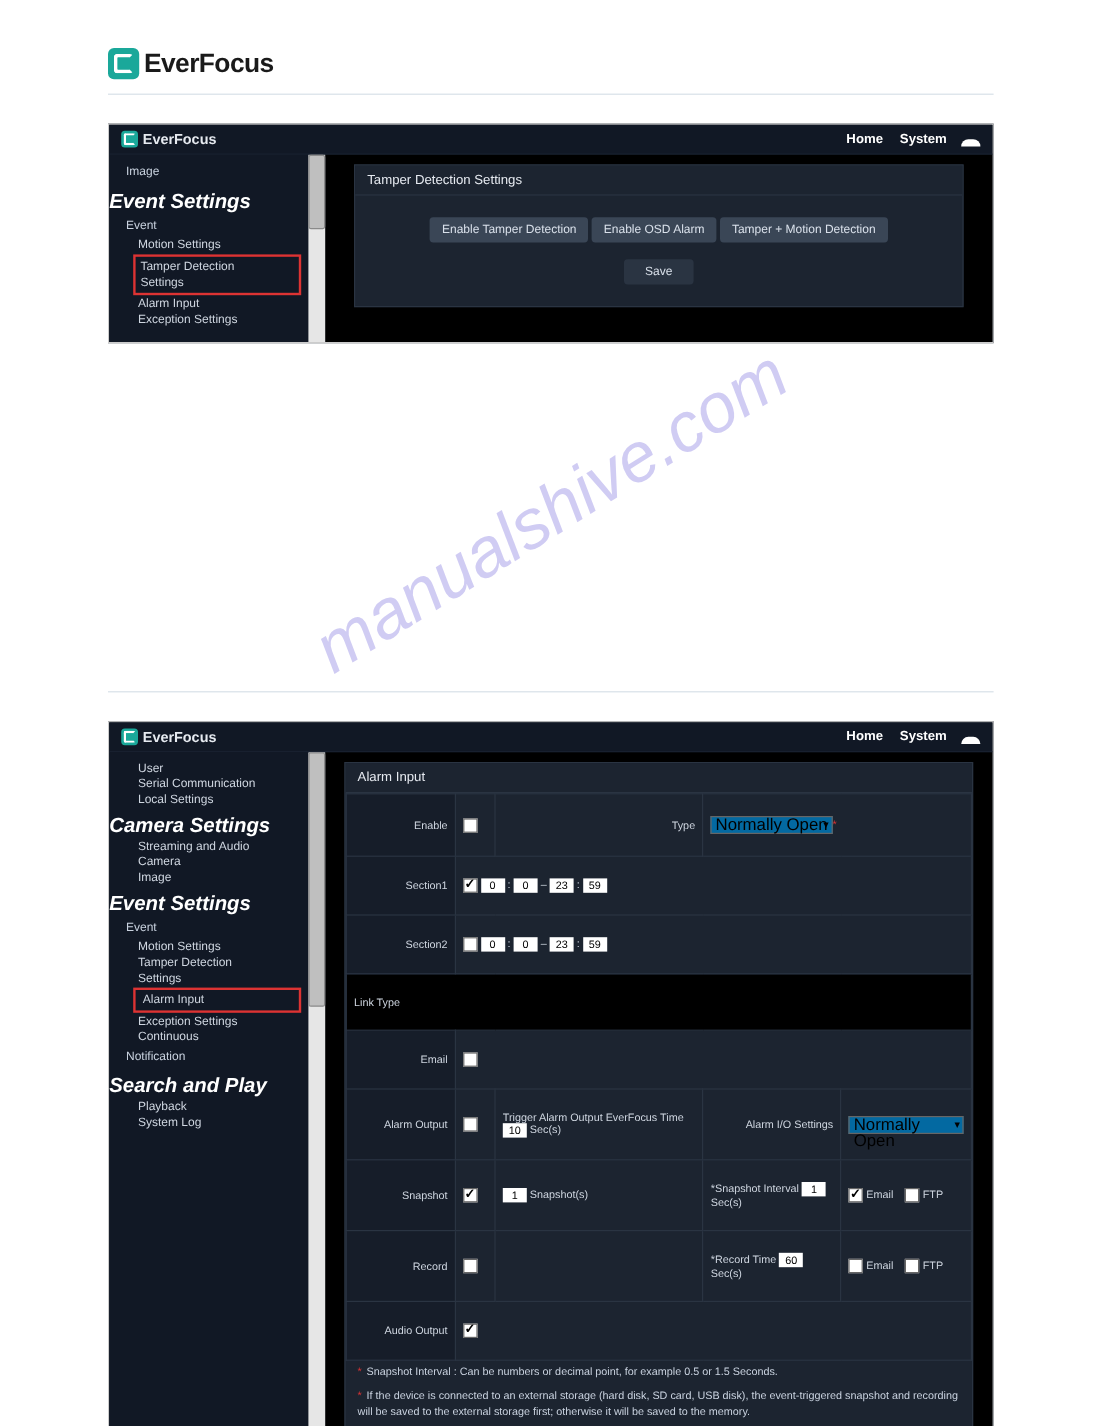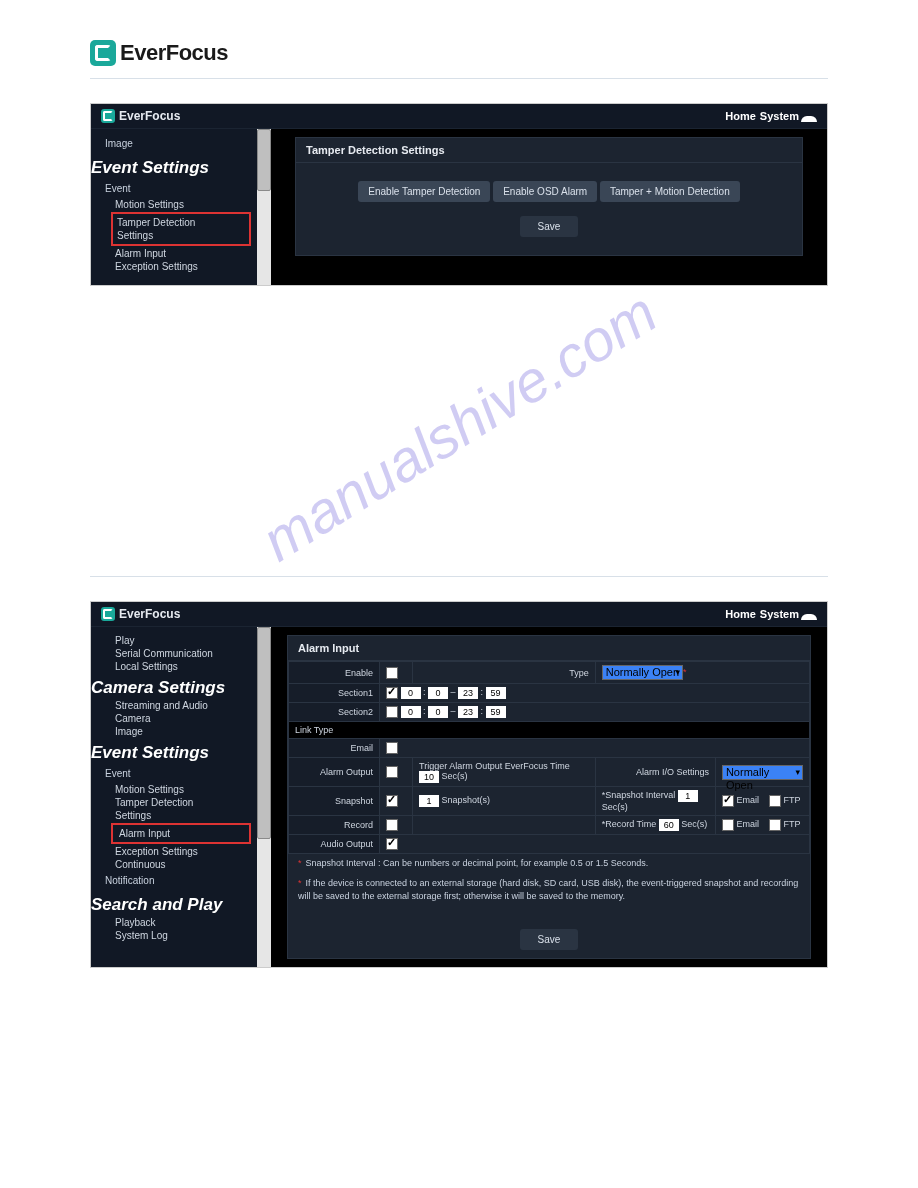--- a/index.html
+++ b/index.html
@@ -7,44 +7,44 @@
 .hdr-logo{display:flex;align-items:center;gap:4px;margin-bottom:10px}
 .logo-mark{width:26px;height:26px;background:#1aa89a;border-radius:5px;position:relative}
 .logo-mark::before{content:"";position:absolute;inset:5px;border:3px solid #fff;border-radius:3px;border-right-color:transparent}
 .logo-text{font-size:22px;font-weight:bold;color:#1a1a1a;letter-spacing:-0.5px}
 .rule{height:1px;background:#d8e0e8;margin:12px 0 24px}
 .shot{border:1px solid #ccc;background:#0e1420;color:#cfd6e0;font-size:10px;margin:8px 0 22px;position:relative}
 .topbar{display:flex;align-items:center;justify-content:space-between;padding:4px 10px;background:#111825;border-bottom:1px solid #1b2432}
 .tb-brand{display:flex;align-items:center;gap:4px;color:#e6eaf0;font-weight:bold;font-size:12px}
 .tb-mini{width:14px;height:14px;background:#1aa89a;border-radius:3px;position:relative}
 .tb-mini::before{content:"";position:absolute;inset:2px;border:2px solid #fff;border-radius:2px;border-right-color:transparent}
-.tb-right{display:flex;align-items:center;gap:4px;font-weight:bold;font-size:11px;color:#fff}
+.tb-right{display:flex;align-items:center;gap:14px;font-weight:bold;font-size:11px;color:#fff}
 .tb-user{width:12px;height:12px;border-radius:50%;background:#fff;position:relative}
 .tb-user::after{content:"";position:absolute;top:8px;left:-2px;width:16px;height:6px;border-radius:6px 6px 0 0;background:#fff}
 .body{display:flex}
 .side{width:160px;padding:6px 0 10px 6px;background:#111825;min-height:140px}
 .side .hd{color:#fff;font-style:italic;font-weight:bold;font-size:17px;margin:6px 0 2px -6px}
 .side .it{color:#c9d2df;font-size:10px;padding:3px 0 3px 8px}
 .side .sub{padding-left:18px;font-size:10px;margin:2px 0}
 .side .box{border:2px solid #d33;padding:2px 4px;margin:2px 6px 2px 14px;font-size:10px;line-height:1.3}
 .sb-track{width:14px;background:#e6e6e6;position:relative}
 .sb-thumb{position:absolute;left:0;right:0;top:0;height:60px;background:#bfbfbf;border:1px solid #8a8a8a;border-radius:2px}
 .main{flex:1;background:#000;padding:8px}
 .panel{background:#1c2430;border:1px solid #2a3442;margin:0 16px}
-.panel-hd{background:#1c2430;color:#e6eaf0;font-weight:bold;font-size:11px;padding:6px 10px;border-bottom:1px solid #2a3442}
+.panel-hd{background:#1c2430;color:#e6eaf0;font-weight:normal;font-size:11px;padding:6px 10px;border-bottom:1px solid #2a3442}
 .panel-bd{padding:18px 10px;text-align:center}
 .btn{display:inline-block;background:#3a4656;color:#d9e0ea;font-size:10px;padding:5px 10px;border-radius:3px;margin:0 0}
 .btn-dk{background:#2a3442;padding:5px 18px;margin-top:14px}
 .tbl{width:100%;border-collapse:collapse;color:#cfd6e0;font-size:9px}
-.tbl td{border:1px solid #2a3442;padding:3px 6px;vertical-align:middle}
+.tbl td{border:1px solid #2a3442;padding:18px 6px;vertical-align:middle}
 .tbl .lbl{text-align:right;width:78px;background:#161d29}
 .chk{display:inline-block;width:10px;height:10px;background:#fff;border:1px solid #666;vertical-align:middle;position:relative}
 .chk.on::after{content:"✓";position:absolute;top:-3px;left:0;font-size:11px;color:#000;font-weight:bold}
 .inp{display:inline-block;background:#fff;color:#000;font-size:9px;padding:0 3px;height:12px;line-height:12px;min-width:14px;text-align:center;vertical-align:middle}
-.sel{display:inline-block;background:#3b82f6;color:#000;font-size:11px;padding:0 3px;height:13px;line-height:13px;min-width:72px;vertical-align:middle;text-align:left;position:relative;border:1px solid #666}
+.sel{display:inline-block;background:#0369a1;color:#000;font-size:14px;padding:0 3px;height:13px;line-height:13px;min-width:72px;vertical-align:middle;text-align:left;position:relative;border:1px solid #666}
 .sel::after{content:"▾";position:absolute;right:2px;top:0;font-size:9px}
 .red-star{color:#d33;margin-right:4px}
 .note{font-size:9px;color:#c9d2df;padding:3px 10px;line-height:1.5}
 .save-row{text-align:center;padding:8px 0}
 .wm{position:absolute;left:50%;top:50%;transform:translate(-50%,-50%) rotate(-32deg);font-size:58px;font-style:italic;color:rgba(120,110,220,0.35);font-weight:500;pointer-events:none;white-space:nowrap}
 .mid-text{margin:30px 0 40px}
 </style>
 </head>
 <body>
 
@@ -107,21 +107,21 @@
           <span>EverFocus</span>
         </div>
       <div class="tb-right">
         <span>Home</span>
         <span>System</span>
         <span style="width:14px;height:16px;position:relative"><span class="tb-user"></span></span>
       </div>
     </div>
     <div class="body">
       <div class="side" style="min-height:290px">
-        <div class="sub">Play</div>
+        <div class="sub">User</div>
         <div class="sub">Serial Communication</div>
         <div class="sub">Local Settings</div>
         <div class="hd">Camera Settings</div>
         <div class="sub">Streaming and Audio</div>
         <div class="sub">Camera</div>
         <div class="sub">Image</div>
         <div class="hd">Event Settings</div>
         <div class="it">Event</div>
         <div class="sub">Motion Settings</div>
         <div class="sub">Tamper Detection</div>

